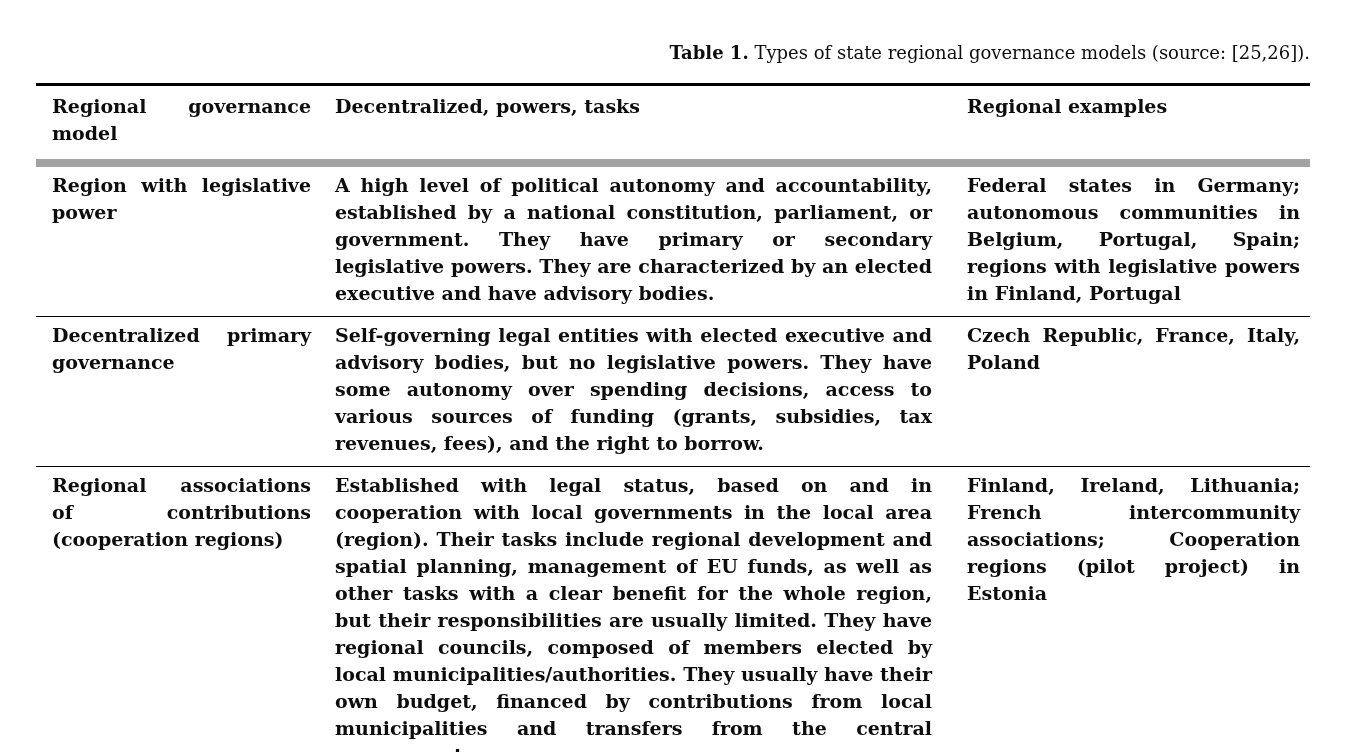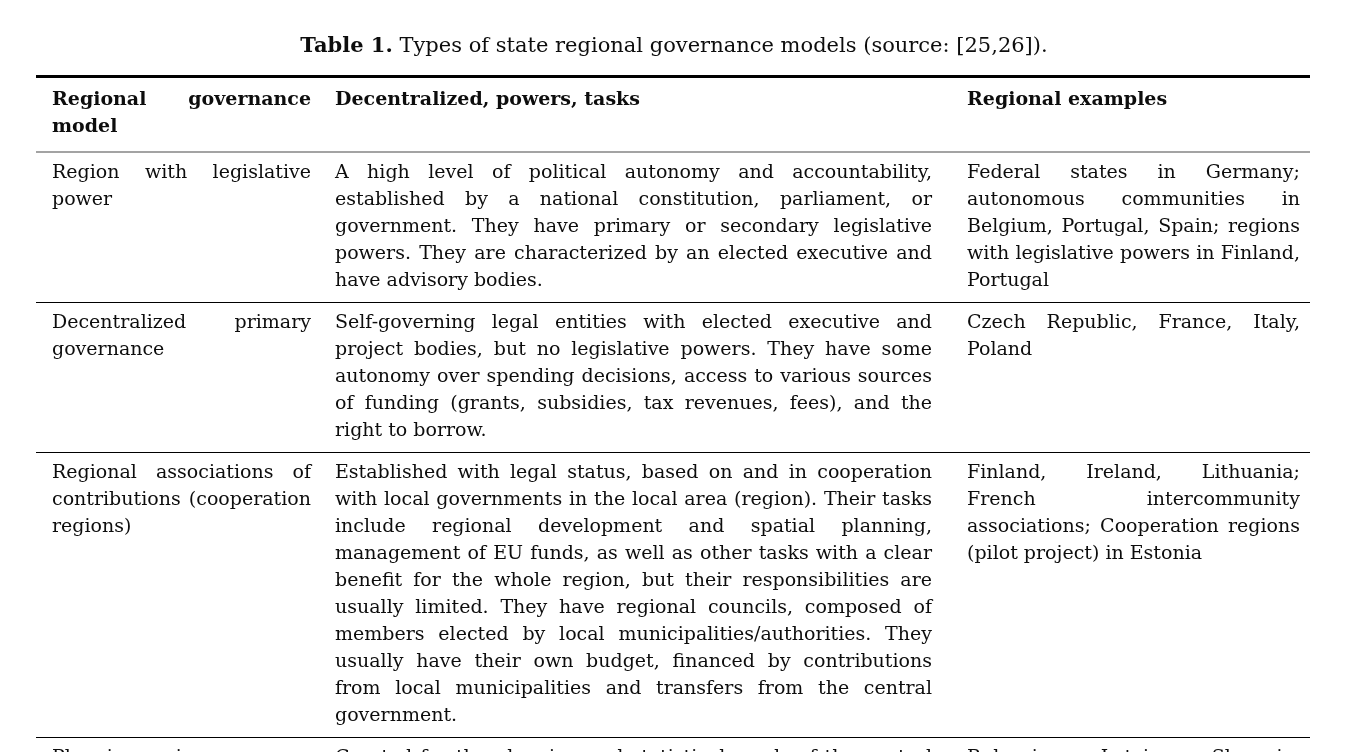--- a/index.html
+++ b/index.html
@@ -10,52 +10,52 @@
   body {
     width: 1348px;
     height: 752px;
     box-sizing: border-box;
     padding: 32px 38px 0 36px;
     font-family: "DejaVu Serif", "Liberation Serif", serif;
     color: #0d0d0d;
     overflow: hidden;
   }
   .table-caption {
-    font-size: 21px;
+    font-size: 18px;
     line-height: 26px;
-    margin: 0 0 17px 2px;
-    text-align: center;
+    margin: 8px 0 17px 2px;
+    text-align: right;
   }
   .table-caption .caption-label {
     font-weight: bold;
   }
   table.gov-table {
     width: 1274px;
     table-layout: fixed;
     border-collapse: collapse;
     border-top: 3px solid #000;
     border-bottom: 4px solid #000;
     font-size: 19px;
     line-height: 27px;
   }
   col.c-model     { width: 283px; }
   col.c-resp      { width: 632px; }
   col.c-countries { width: 359px; }
   .gov-table th, .gov-table td {
     vertical-align: top;
     text-align: justify;
-    font-weight: normal;
+    font-weight: bold;
     padding: 5px 10px 9px 16px;
   }
   .gov-table .col-model     { padding-right: 8px; }
   .gov-table .col-resp      { padding-right: 19px; }
   .gov-table .col-countries { padding-right: 10px; }
   .gov-table thead th {
     font-weight: bold;
-    border-bottom: 2px solid #a3a3a3;
+    border-bottom: 8px solid #a3a3a3;
     padding-top: 7px;
     padding-bottom: 12px;
   }
   .gov-table tbody tr + tr td {
     border-top: 1.5px solid #000;
   }
 </style>
 </head>
 <body>
 
@@ -75,21 +75,21 @@
     </tr>
   </thead>
   <tbody>
     <tr>
       <td class="col-model">Region with legislative power</td>
       <td class="col-resp">A high level of political autonomy and accountability, established by a national constitution, parliament, or government. They have primary or secondary legislative powers. They are characterized by an elected executive and have advisory bodies.</td>
       <td class="col-countries">Federal states in Germany; autonomous communities in Belgium, Portugal, Spain; regions with legislative powers in Finland, Portugal</td>
     </tr>
     <tr>
       <td class="col-model">Decentralized primary governance</td>
-      <td class="col-resp">Self-governing legal entities with elected executive and project bodies, but no legislative powers. They have some autonomy over spending decisions, access to various sources of funding (grants, subsidies, tax revenues, fees), and the right to borrow.</td>
+      <td class="col-resp">Self-governing legal entities with elected executive and advisory bodies, but no legislative powers. They have some autonomy over spending decisions, access to various sources of funding (grants, subsidies, tax revenues, fees), and the right to borrow.</td>
       <td class="col-countries">Czech Republic, France, Italy, Poland</td>
     </tr>
     <tr>
       <td class="col-model">Regional associations of contributions (cooperation regions)</td>
       <td class="col-resp">Established with legal status, based on and in cooperation with local governments in the local area (region). Their tasks include regional development and spatial planning, management of EU funds, as well as other tasks with a clear benefit for the whole region, but their responsibilities are usually limited. They have regional councils, composed of members elected by local municipalities/authorities. They usually have their own budget, financed by contributions from local municipalities and transfers from the central government.</td>
       <td class="col-countries">Finland, Ireland, Lithuania; French intercommunity associations; Cooperation regions (pilot project) in Estonia</td>
     </tr>
     <tr>
       <td class="col-model">Planning regions</td>
       <td class="col-resp">Created for the planning and statistical needs of the central government. They have limited not only legal but also administrative powers.</td>

